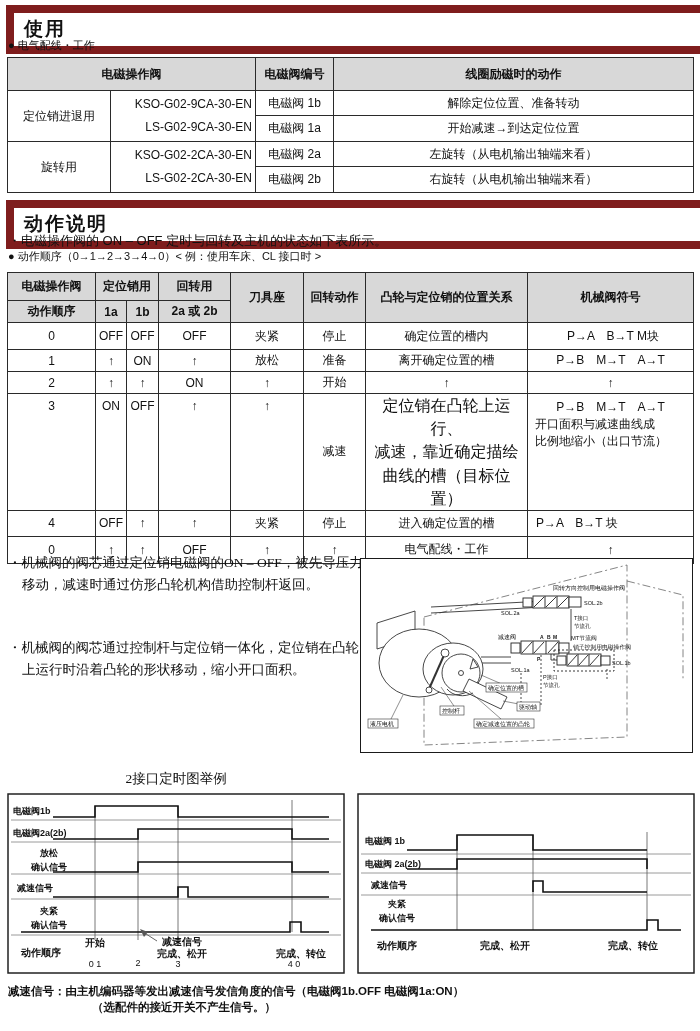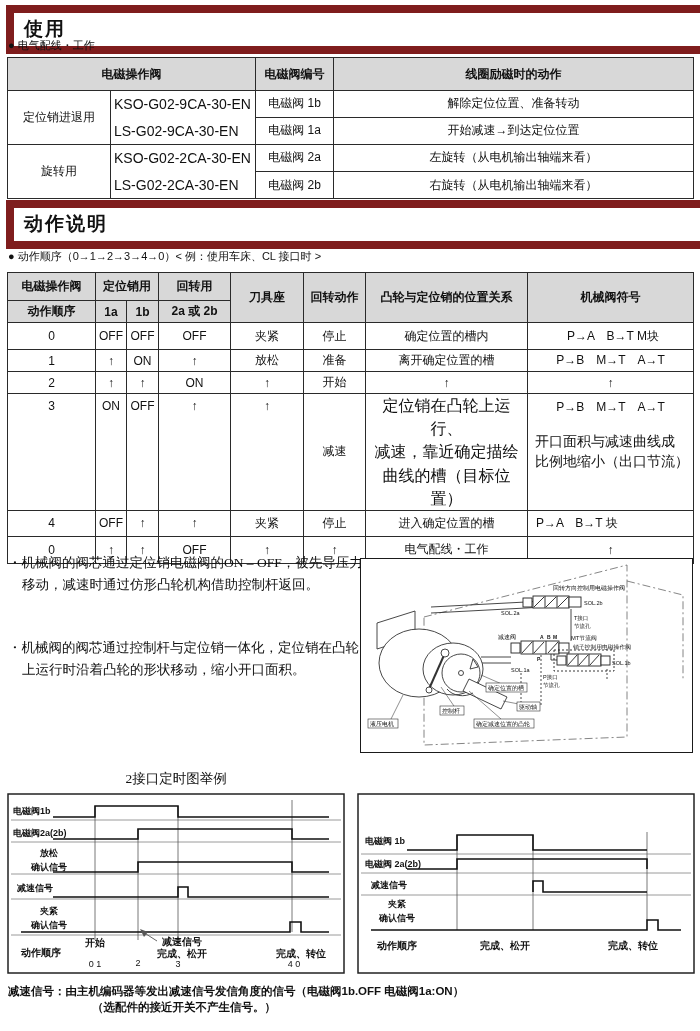--- a/index.html
+++ b/index.html
@@ -6,27 +6,27 @@
   #page{position:relative;width:700px;height:1031px;background:#ffffff;overflow:hidden;
         font-family:"Liberation Sans", sans-serif;color:#111;}
   .abs{position:absolute;}
   .sec-box{border:8px solid #7f1d1d;background:#fff;font-size:19px;font-weight:bold;
            padding:3px 10px 4px 10px;letter-spacing:2px;}
   .bullet-line{font-size:11px;font-weight:normal;}
   table{border-collapse:collapse;table-layout:fixed;}
   th,td{border:1px solid #2a2a2a;text-align:center;vertical-align:middle;
         font-size:12px;padding:0 3px;overflow:hidden;}
   th{background:#d8d8d8;font-weight:bold;}
-  .models{font-size:14px;text-align:left;line-height:1.9;}
+  .models{font-size:12px;text-align:right;line-height:1.9;}
   .note-line{font-size:13px;}
   .pre{white-space:pre-line;}
   .cam-cell{font-size:16px;line-height:1.45;}
   .vtop{vertical-align:top;padding-top:5px;}
   .sym-cell{vertical-align:top;padding-top:5px;}
-  .sym-cell .l2{margin-top:16px;white-space:pre-line;font-size:14px;line-height:1.4;}
+  .sym-cell .l2{white-space:pre-line;font-size:12px;line-height:1.4;}
   .para{font-family:"Liberation Serif", serif;font-size:13.5px;line-height:1.6;
         text-indent:-14px;padding-left:14px;}
   .chart-title{font-family:"Liberation Serif", serif;font-size:13.5px;text-align:center;}
   .diag-frame{border:1.5px solid #1a1a1a;background:#fff;}
   .footer-line{font-size:11.5px;font-weight:bold;line-height:1.35;}
   svg text{font-family:"Liberation Sans", sans-serif;fill:#111;}
 </style>
 </head>
 <body>
 
@@ -77,20 +77,21 @@
       <td>电磁阀 2b</td>
       <td>右旋转（从电机输出轴端来看）</td>
     </tr>
   </tbody>
     </table>
 
   <div class="abs sec-box" style="left:6px;top:200px;width:666px;">
     <span>动作说明</span>
   </div>
 
+  <div class="abs note-line" style="left:8px;top:232px;">・电磁操作阀的 ON – OFF 定时与回转及主机的状态如下表所示。</div>
   <div class="abs bullet-line" style="left:8px;top:249px;">● 动作顺序（0→1→2→3→4→0）&lt; 例：使用车床、CL 接口时 &gt;</div>
 
   <table class="abs" style="left:7px;top:272px;width:686px;">
     <colgroup>
       <col style="width:88px">
         <col style="width:31px">
         <col style="width:32px">
         <col style="width:72px">
       <col style="width:73px">
         <col style="width:62px">

